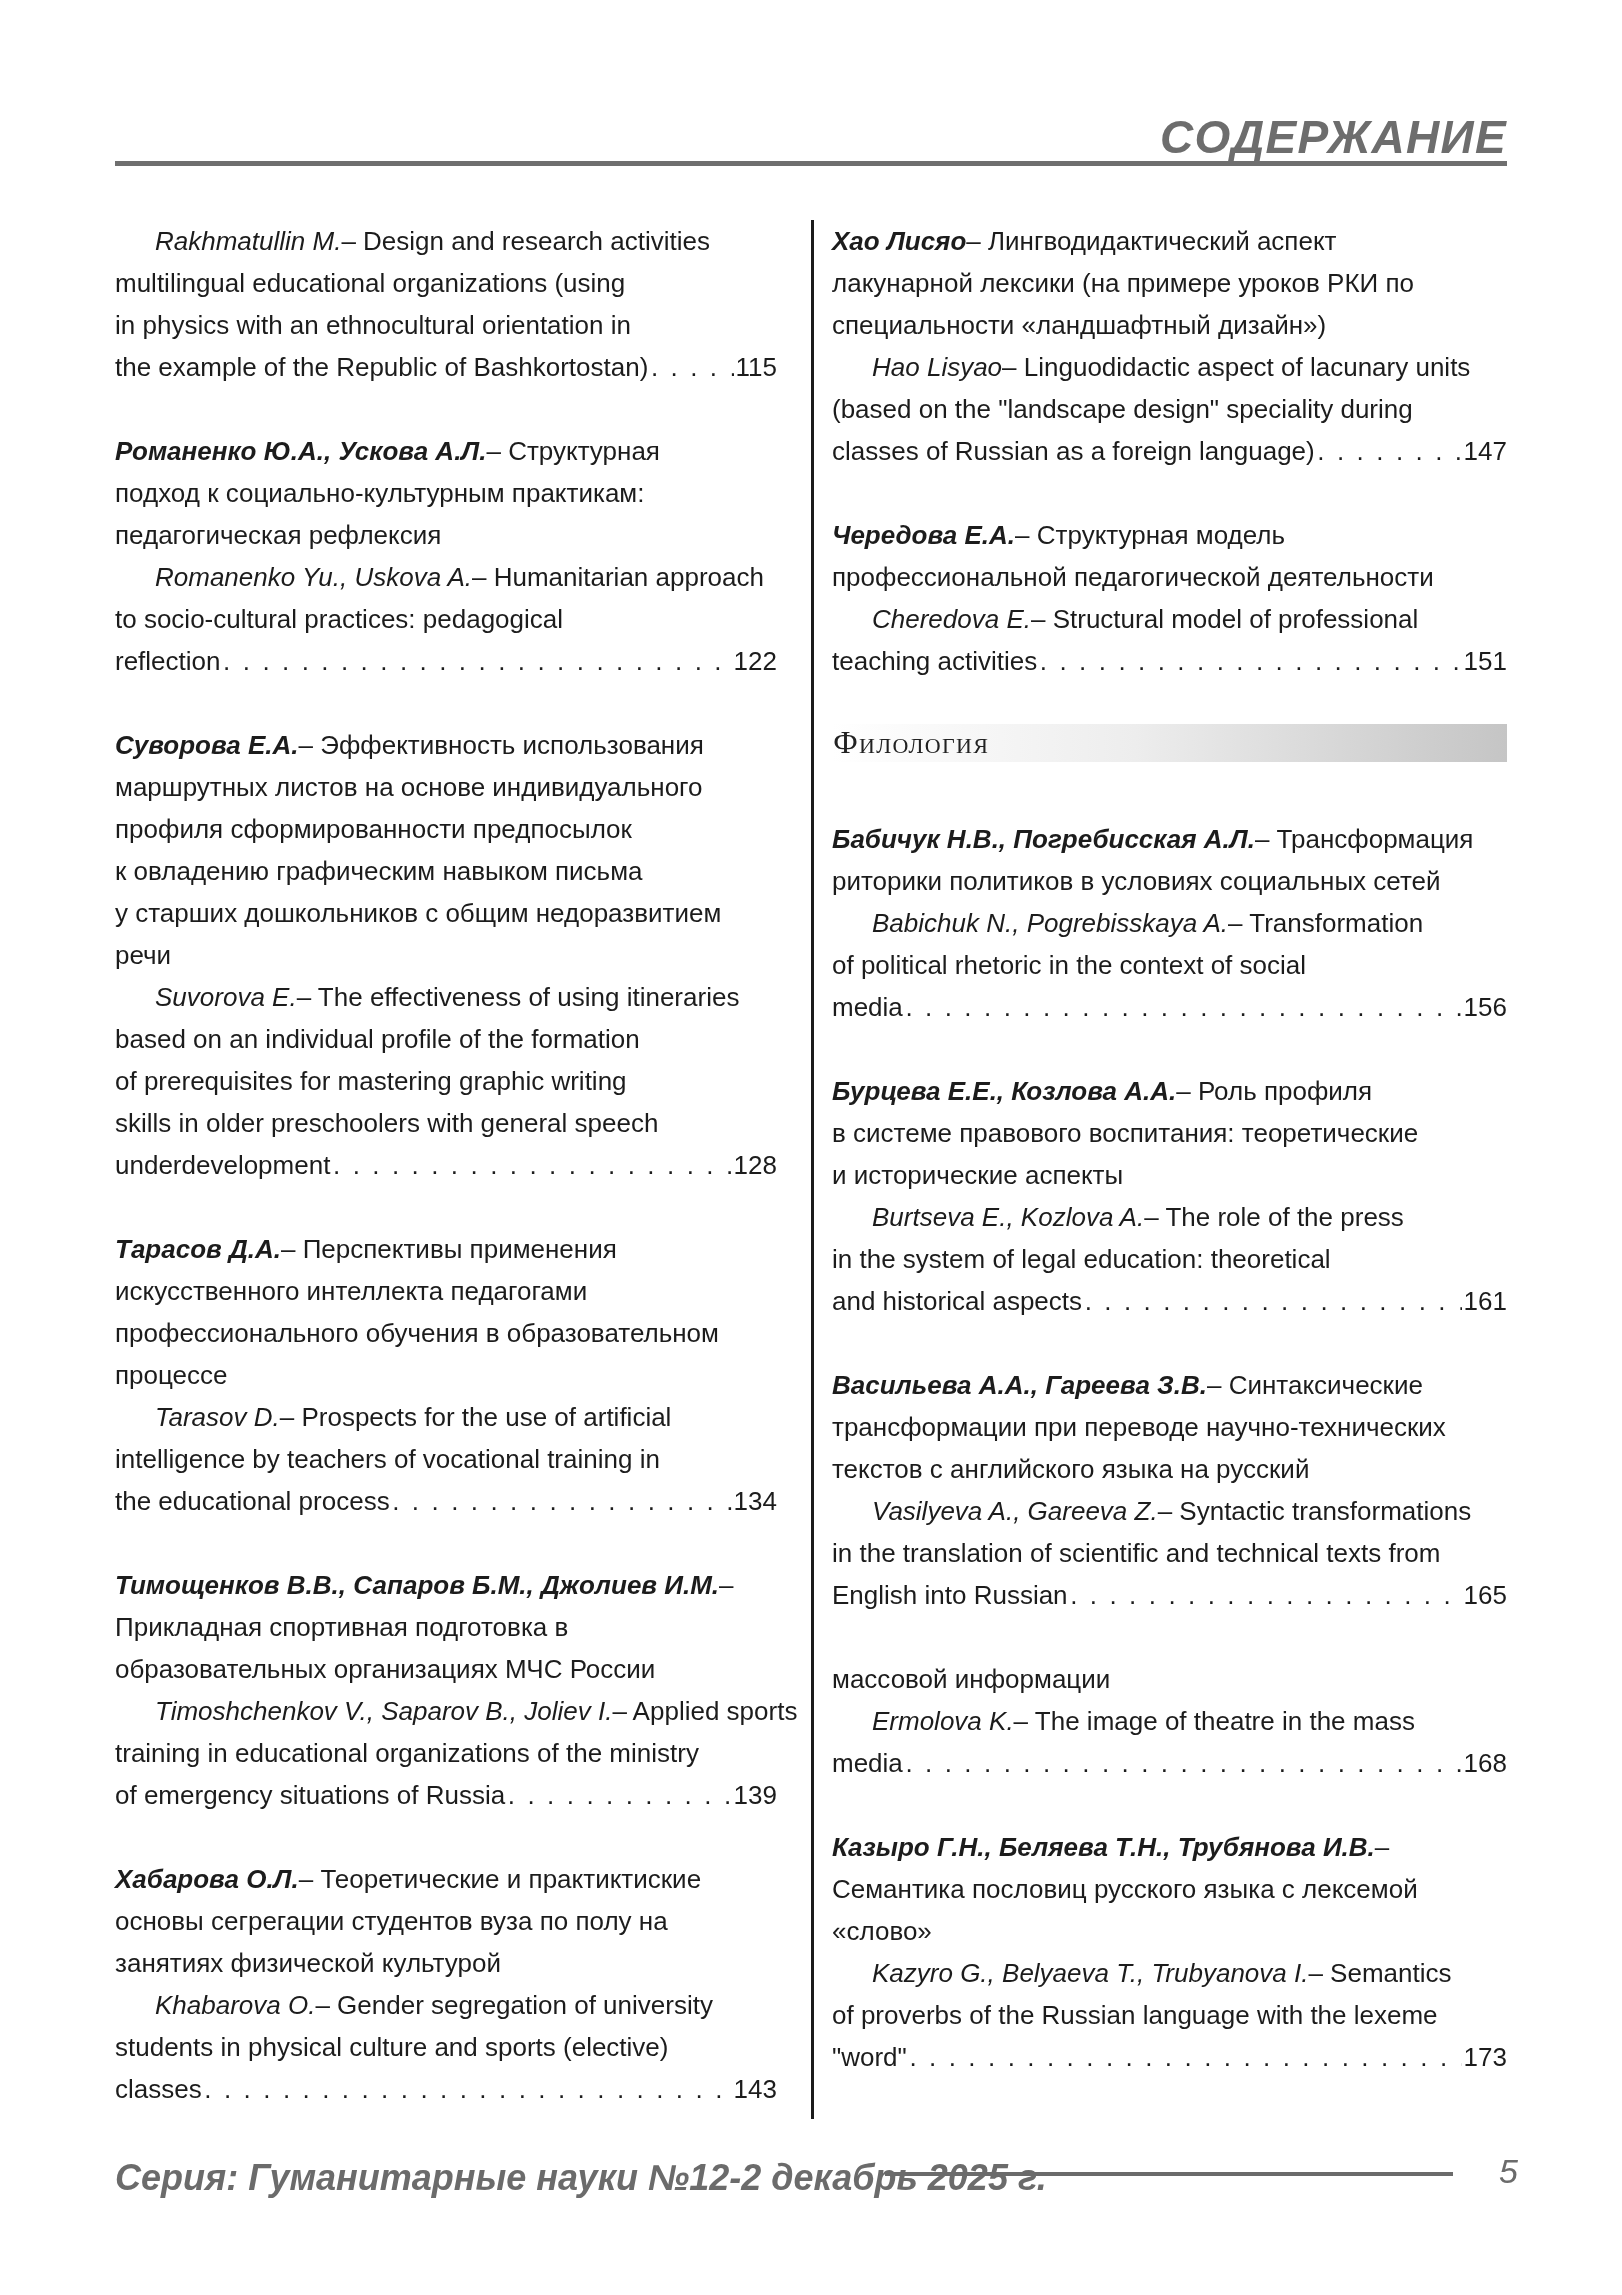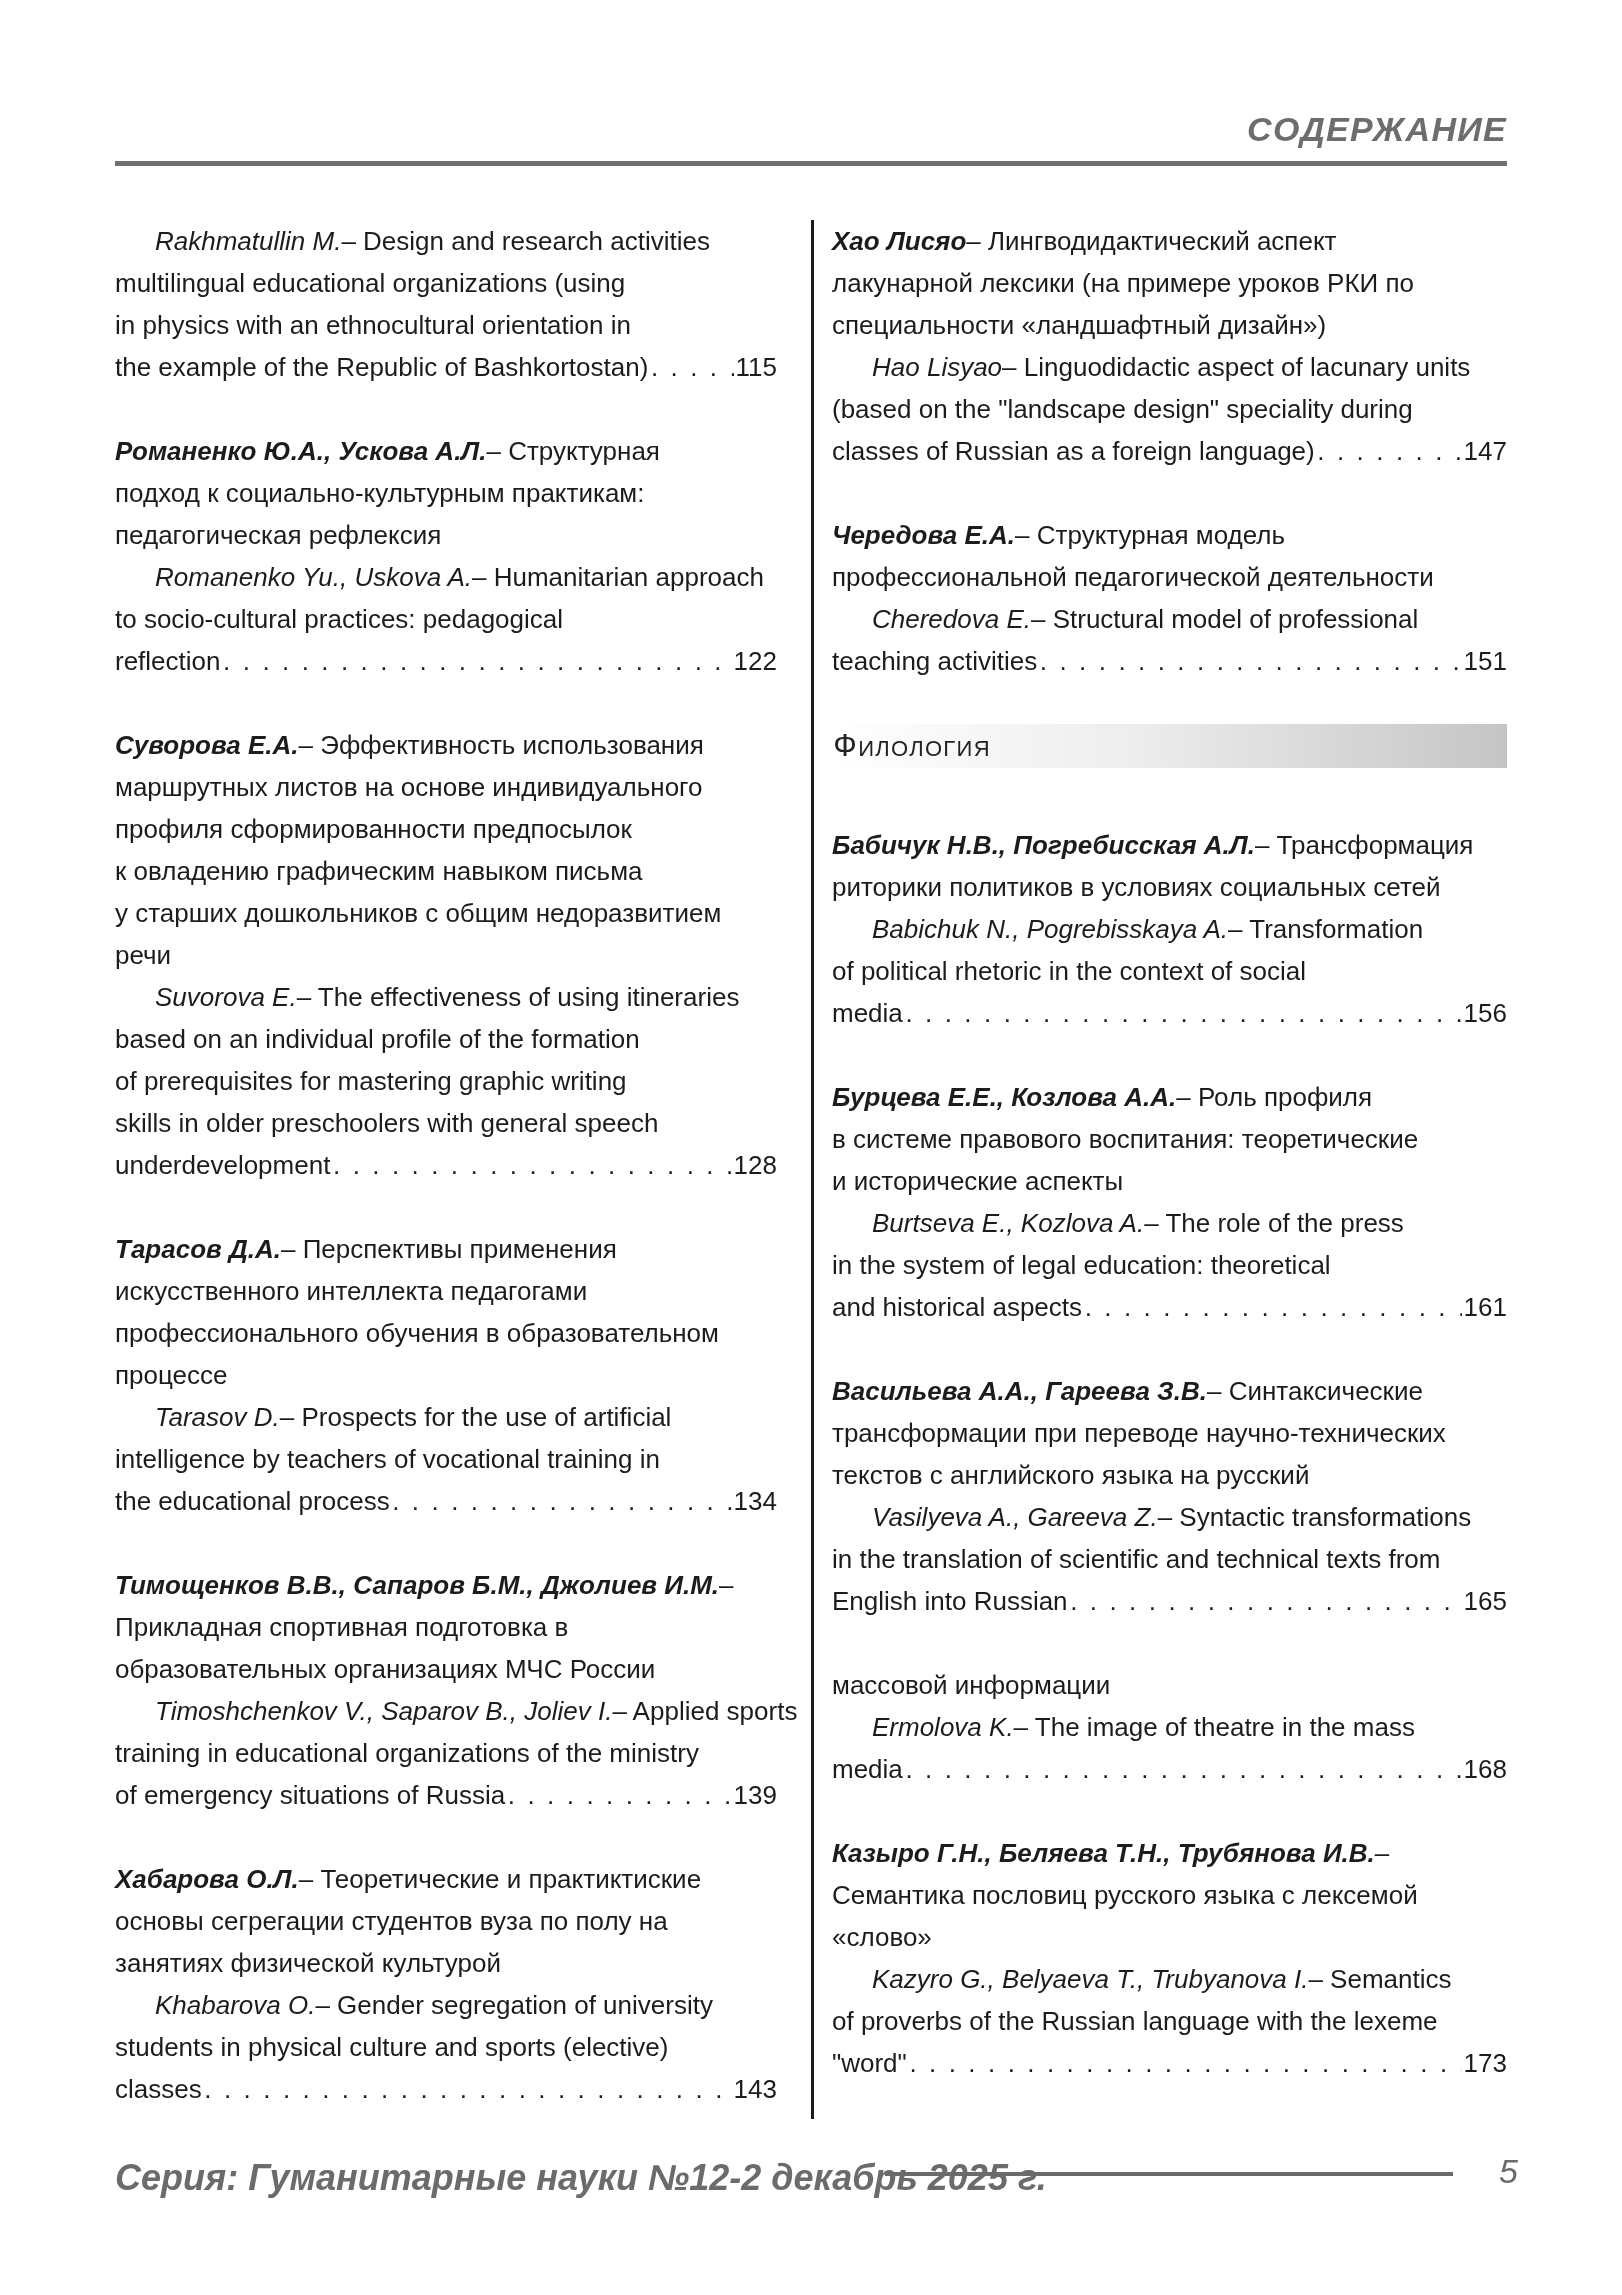--- a/index.html
+++ b/index.html
@@ -14,21 +14,21 @@
     background: #ffffff;
     font-family: "Liberation Sans", sans-serif;
     color: #1c1c1c;
     overflow: hidden;
   }
   
   .header-title {
     position: absolute;
     top: 110px;
     right: 116px;
-    font-size: 34px;
+    font-size: 46px;
     font-style: italic;
     font-weight: bold;
     letter-spacing: 1.3px;
     color: #6d6d6d;
   }
   .header-rule {
     position: absolute;
     left: 115px;
     width: 1392px;
     top: 161px;
@@ -66,25 +66,26 @@
     overflow: hidden;
     margin: 0 1.3px 0 2.6px;
   }
   .dots::after {
     content: ". . . . . . . . . . . . . . . . . . . . . . . . . . . . . . . . . . . . . . . . . . . . . . . . . . . . . . . . . . . . . . . . . . . . . .";
     letter-spacing: 2.6px;
   }
   .pgnum { flex: 0 0 auto; }
   
   .section-bar {
-    height: 44px;
+    height: 38px;
     margin: 18.3px 0 56px 0;
     background: linear-gradient(to right, #ffffff 0%, #ededed 45%, #c5c5c5 100%);
     display: flex;
     align-items: center;
+    font-family: Liberation Serif, serif;
   }
   .section-label {
     font-size: 31px;
     font-variant: small-caps;
     letter-spacing: 1.3px;
     color: #222222;
     padding-left: 1.3px;
   }
   
   .footer-series {

